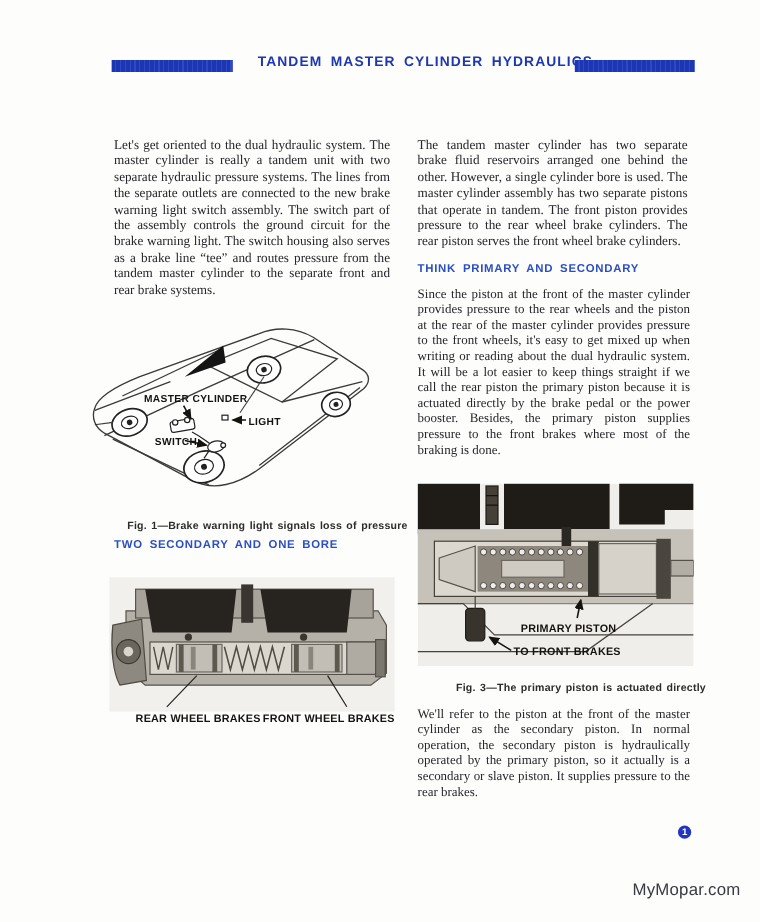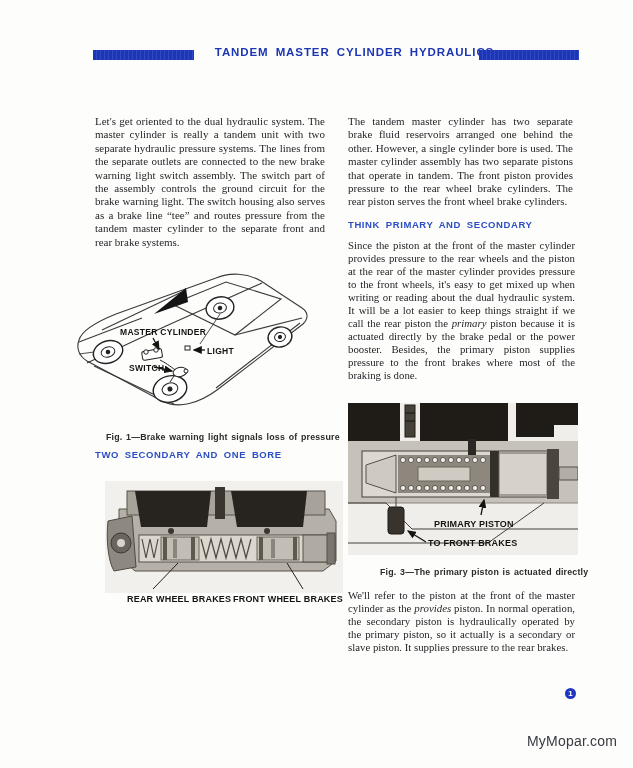--- a/index.html
+++ b/index.html
@@ -20,21 +20,21 @@
     font:bold 11.5px "Liberation Sans", sans-serif;
     letter-spacing:0.9px;word-spacing:3px;
     color:#1d36b4;white-space:nowrap;margin-left:18px;
   }
   
   .para{
     font-size:11px;line-height:13.4px;color:#26262a;
     text-align:justify;
   }
   .para-sm{font-size:10.8px;line-height:13px;}
-  .it{font-style:italic;}
+  .it{}
   .sec-head{
     font:bold 9.5px "Liberation Sans", sans-serif;
     letter-spacing:0.6px;word-spacing:2.5px;
     color:#2b4ec4;white-space:nowrap;text-align:right;
   }
   
   .figure{text-align:center;}
   .caption{
     font:bold 8.8px "Liberation Sans", sans-serif;
     color:#2b2b2b;letter-spacing:0.2px;word-spacing:1px;
@@ -145,21 +145,21 @@
       <text class="fig-label" x="133" y="86">LIGHT</text>
       <line x1="131" y1="82" x2="120" y2="82" stroke="#15130f" stroke-width="1.3" marker-end="url(#ah1)"></line>
       <text class="fig-label" x="55" y="103">SWITCH</text>
       <line x1="80" y1="99" x2="98" y2="103" stroke="#15130f" stroke-width="1.3" marker-end="url(#ah1)"></line>
     </svg>
     <div class="caption" style="margin-top:2px;">Fig. 1—Brake warning light signals loss of pressure</div>
   </div>
 
   <div class="abs sec-head" style="left:95px;top:449px;">TWO SECONDARY AND ONE BORE</div>
 
-  <div class="abs figure" style="left:104px;top:481px;width:240px;">
+  <div class="abs figure" style="left:90px;top:481px;width:240px;">
     <svg viewBox="0 0 238 150" width="238" height="150">
       <rect x="0" y="0" width="238" height="112" fill="#f2f0ec"></rect>
 
       <path d="M14,28 L224,28 L231,40 L231,80 L218,90 L30,90 L14,76 Z" fill="#b6b1a8" stroke="#57524b" stroke-width="1"></path>
       <rect x="22" y="10" width="198" height="24" fill="#a8a39a" stroke="#57524b"></rect>
 
       <path d="M30,10 L106,10 L102,46 L36,46 Z" fill="#27231f"></path>
       <path d="M126,10 L202,10 L198,46 L132,46 Z" fill="#27231f"></path>
       <rect x="110" y="6" width="10" height="32" fill="#3a352f"></rect>
       <circle cx="66" cy="50" r="3" fill="#3a352f"></circle>
@@ -275,18 +275,18 @@
       <line x1="48" y1="94" x2="48" y2="104" stroke="#45403a"></line>
 
       <text class="fig-label-lg" x="86" y="124">PRIMARY PISTON</text>
       <line x1="133" y1="112" x2="136" y2="97" stroke="#15130f" stroke-width="1.3" marker-end="url(#ah3)"></line>
       <text class="fig-label-lg" x="80" y="143">TO FRONT BRAKES</text>
       <line x1="78" y1="139" x2="60" y2="128" stroke="#15130f" stroke-width="1.3" marker-end="url(#ah3)"></line>
     </svg>
     <div class="caption" style="margin-top:8px;text-align:center;">Fig. 3—The primary piston is actuated directly</div>
   </div>
 
-  <div class="abs para para-sm" style="left:348px;top:589px;width:227px;"><span>We'll refer to the piston at the front of the master cylinder as the </span><span class="it">provides</span><span> piston. In normal operation, the secondary piston is hydraulically operated by the primary piston, so it actually is a secondary or slave piston. It supplies pressure to the rear brakes.</span></div>
+  <div class="abs para para-sm" style="left:348px;top:589px;width:227px;"><span>We'll refer to the piston at the front of the master cylinder as the </span><span class="it">secondary</span><span> piston. In normal operation, the secondary piston is hydraulically operated by the primary piston, so it actually is a secondary or slave piston. It supplies pressure to the rear brakes.</span></div>
 
   <div class="page-dot">1</div>
   <div class="watermark">MyMopar.com</div>
 
 </div>
 
 </body></html>

